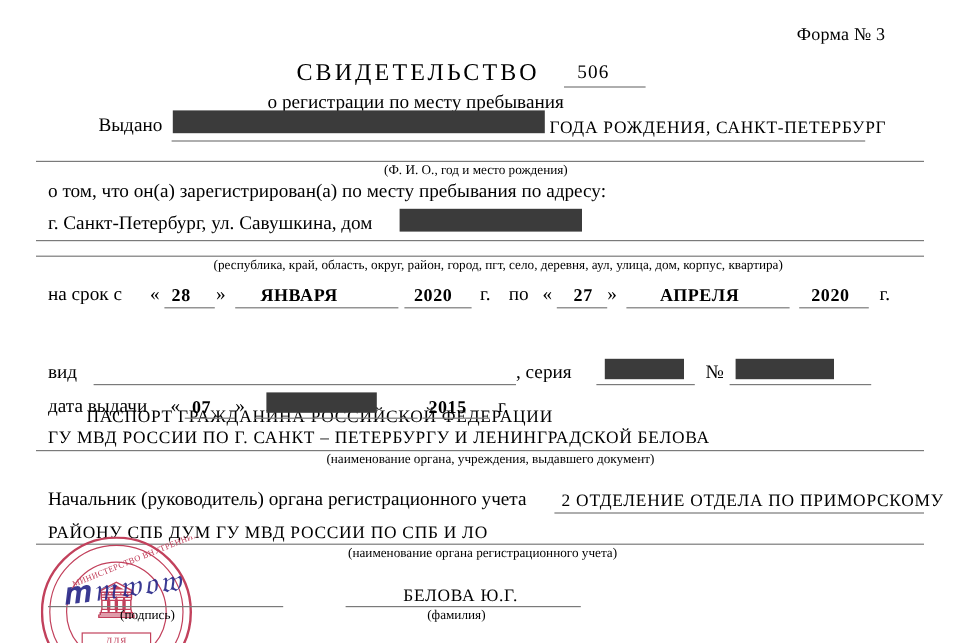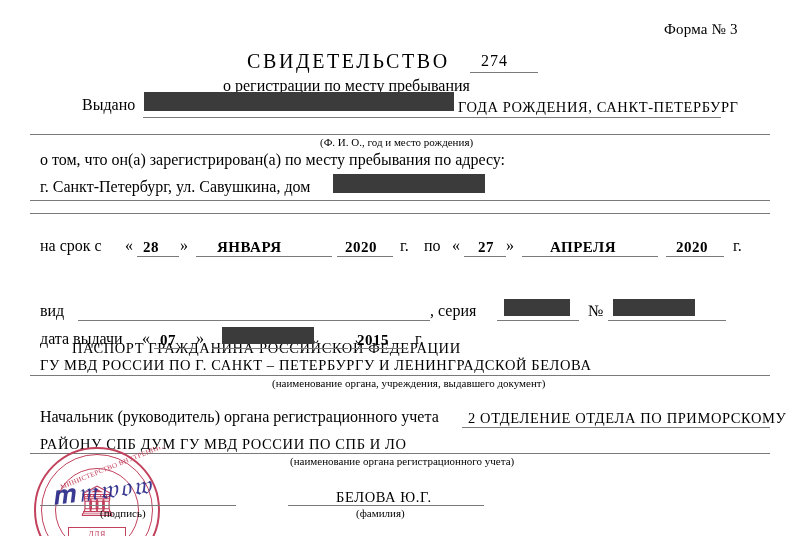--- a/index.html
+++ b/index.html
@@ -155,39 +155,40 @@
   }
 </style>
 </head>
 <body>
 
 <div id="page">
 
   <div class="txt form-no" style="left:664px; top:22px;">Форма № 3</div>
 
   <div class="txt title-main" style="left:247px; top:51px;">СВИДЕТЕЛЬСТВО</div>
-  <div class="txt num-handwritten" style="left:481px; top:53px;">274</div>
+  <div class="txt num-handwritten" style="left:481px; top:53px;">506</div>
   <div class="line" style="left:470px; top:72px; width:68px;"></div>
 
   <div class="txt title-sub" style="left:223px; top:78px;">о регистрации по месту пребывания</div>
 
   <div class="txt body-text" style="left:82px; top:97px;">Выдано</div>
   <div class="redact" style="left:144px; top:92px; width:310px; height:19px;"></div>
   <div class="txt caps-text" style="left:458px; top:100px;">ГОДА РОЖДЕНИЯ, САНКТ-ПЕТЕРБУРГ</div>
   <div class="line" style="left:143px; top:117px; width:578px;"></div>
 
   <div class="line" style="left:30px; top:134px; width:740px;"></div>
   <div class="caption" style="left:320px; top:136px;">(Ф. И. О., год и место рождения)</div>
 
   <div class="txt body-text" style="left:40px; top:152px;">о том, что он(а) зарегистрирован(а) по месту пребывания по адресу:</div>
 
   <div class="txt body-text" style="left:40px; top:179px;">г. Санкт-Петербург, ул. Савушкина, дом</div>
   <div class="redact" style="left:333px; top:174px; width:152px; height:19px;"></div>
   <div class="line" style="left:30px; top:200px; width:740px;"></div>
   <div class="line" style="left:30px; top:213px; width:740px;"></div>
+  <div class="caption" style="left:178px; top:215px;">(республика, край, область, округ, район, город, пгт, село, деревня, аул, улица, дом, корпус, квартира)</div>
 
   <div class="txt body-text" style="left:40px; top:238px;">на срок с</div>
   <div class="txt quote" style="left:125px; top:238px;">«</div>
   <div class="txt bold-val" style="left:143px; top:240px;">28</div>
   <div class="txt quote" style="left:180px; top:238px;">»</div>
   <div class="line" style="left:137px; top:256px; width:42px;"></div>
 
   <div class="txt bold-val" style="left:217px; top:240px;">ЯНВАРЯ</div>
   <div class="line" style="left:196px; top:256px; width:136px;"></div>
 

